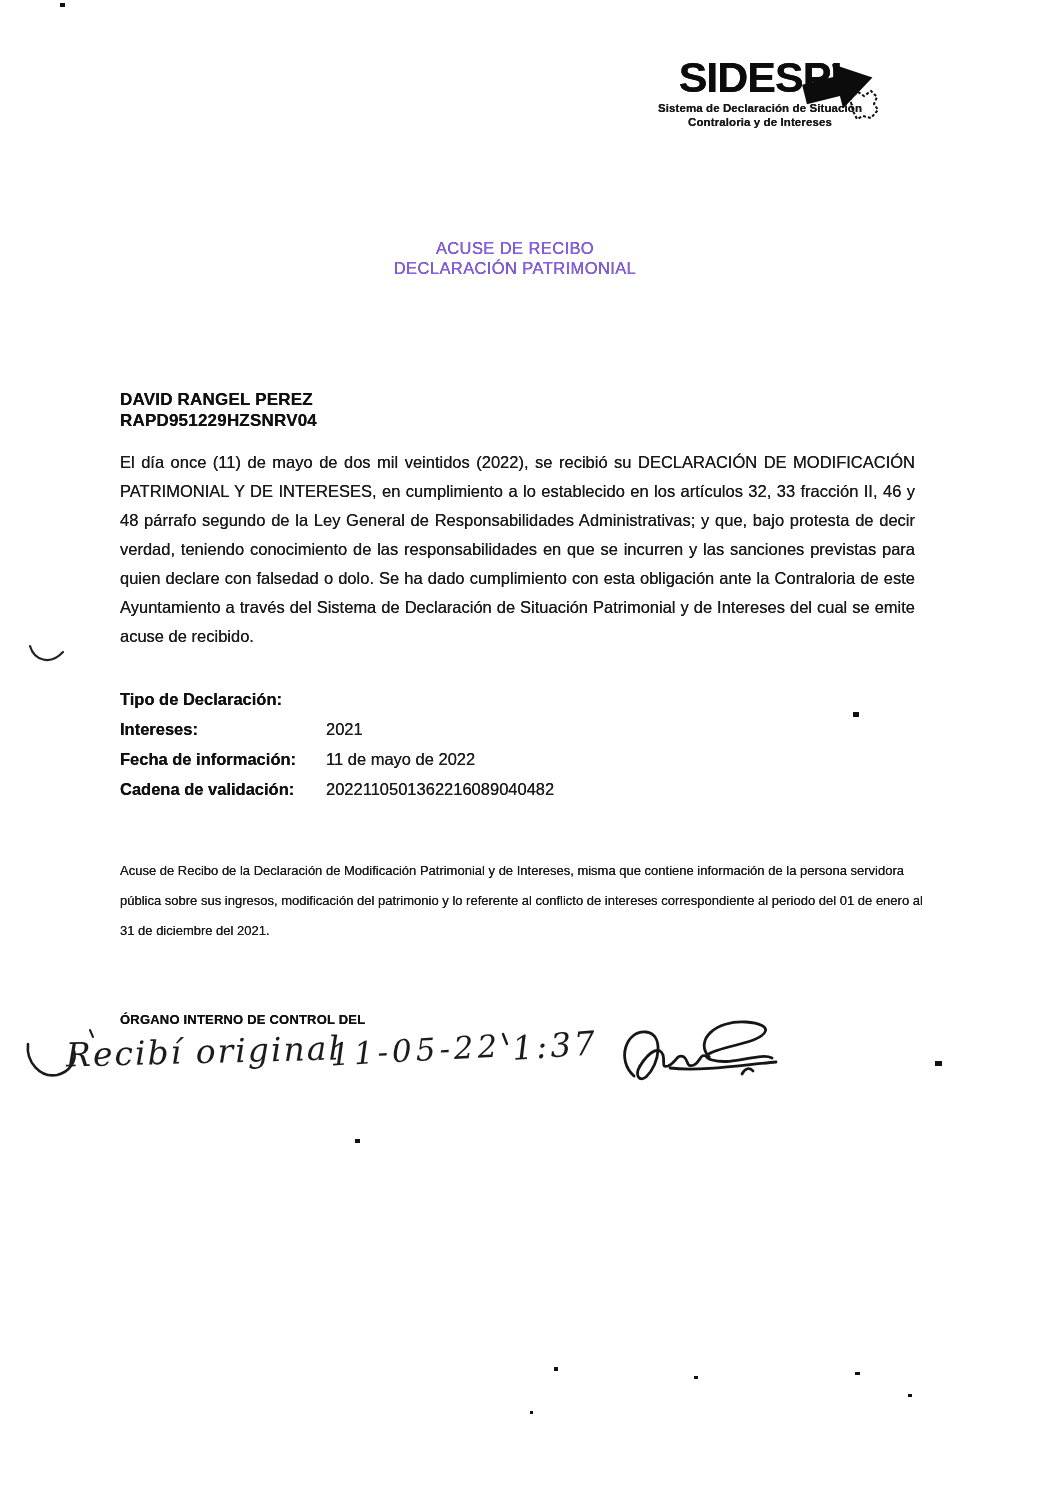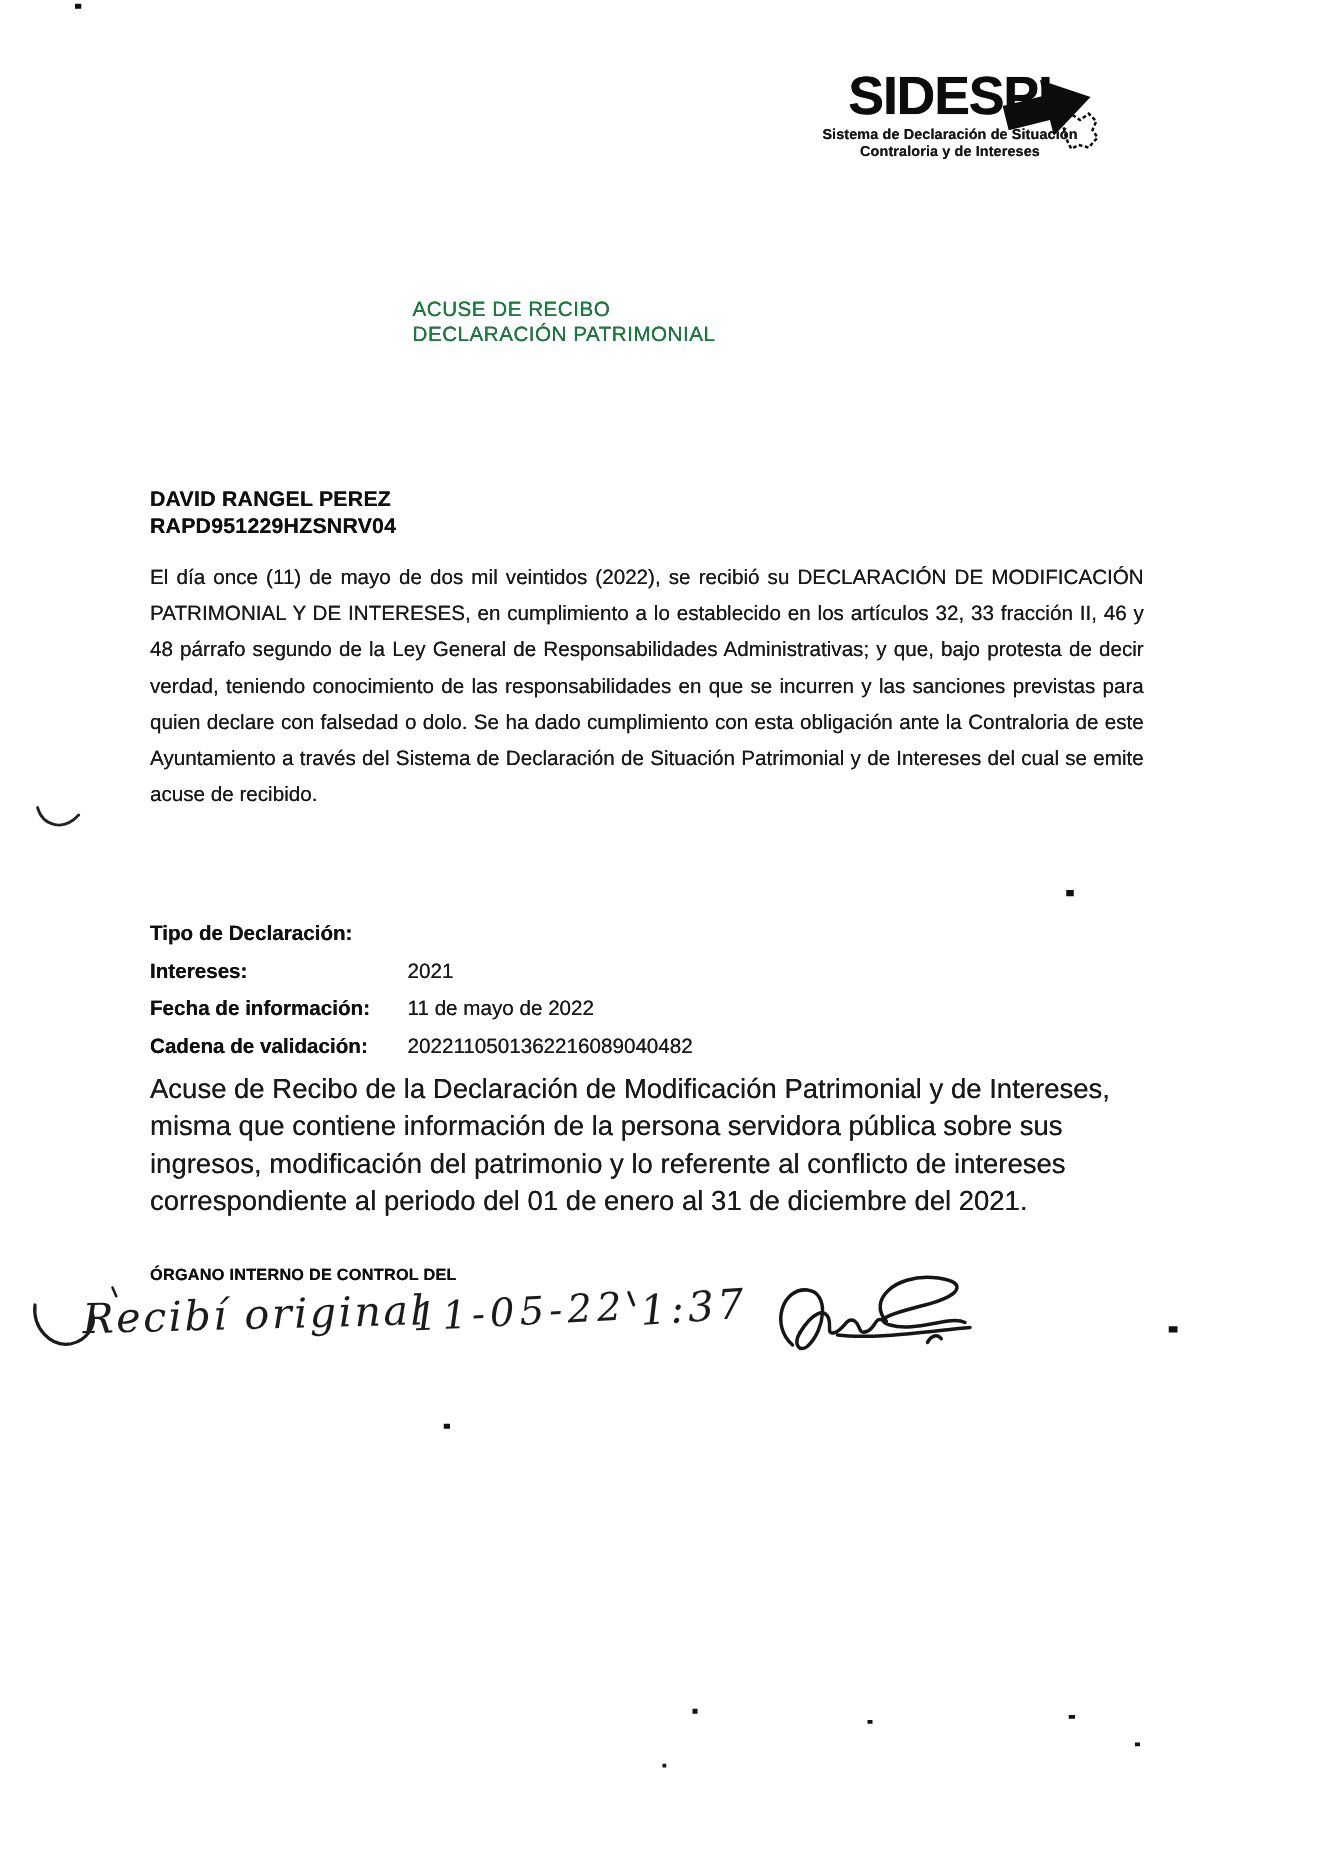--- a/index.html
+++ b/index.html
@@ -22,42 +22,42 @@
     text-shadow: 0 0 0.6px #0c0c0c;
     display: inline-block;
   }
   .logo-arrow { position: absolute; left: 158px; top: -6px; }
   .logo-tagline {
     margin-top: 3px; font-size: 11.5px; font-weight: 700; color: #181818;
     line-height: 13.5px; text-shadow: 0 0 0.5px #181818; letter-spacing: 0.1px;
   }
 
   
-  .title-block { left: 330px; top: 238px; width: 370px; text-align: left;
-    font-size: 16.5px; color: #15803d; line-height: 20px; letter-spacing: 0.4px;
+  .title-block { left: 330px; top: 238px; width: 370px; text-align: center;
+    font-size: 16.5px; color: #8b5cf6; line-height: 20px; letter-spacing: 0.4px;
     text-shadow: 0 0 0.4px #1c1c1c; }
 
   
   .declarant { left: 120px; top: 389px; font-size: 17px; font-weight: 700;
     line-height: 21px; color: #101010; text-shadow: 0 0 0.4px #101010; letter-spacing: 0.2px; }
 
   
   .para1 { left: 120px; top: 448px; width: 795px;
     font-size: 16.5px; line-height: 29px; text-align: justify;
     color: #1a1a1a; text-shadow: 0 0 0.3px #1a1a1a; }
 
   
-  .fields { left: 120px; top: 684px; width: 600px; font-size: 16.5px; line-height: 30px; margin-top: 48px; }
+  .fields { left: 120px; top: 684px; width: 600px; font-size: 16.5px; line-height: 30px; }
   .field-row { display: flex; }
   .field-label { width: 206px; font-weight: 700; color: #101010; text-shadow: 0 0 0.4px #101010; flex: none; }
   .field-value { color: #1a1a1a; text-shadow: 0 0 0.3px #1a1a1a; }
 
   
   .para2 { left: 120px; top: 856px; width: 812px;
-    font-size: 22px; line-height: 30px; color: #1a1a1a; text-shadow: 0 0 0.3px #1a1a1a; }
+    font-size: 13px; line-height: 30px; color: #1a1a1a; text-shadow: 0 0 0.3px #1a1a1a; }
 
   
   .issuer { left: 120px; top: 1012px; font-size: 13px; font-weight: 700;
     color: #101010; text-shadow: 0 0 0.5px #101010; letter-spacing: 0.2px; }
 
   
   .hand { font-family: "DejaVu Serif", serif; font-style: italic; color: #1b1b1b; }
   .hand-note  { left: 66px;  top: 1032px; font-size: 33px; transform: rotate(-1.5deg); letter-spacing: 2px; }
   .hand-date  { left: 330px; top: 1032px; font-size: 31px; transform: rotate(-3deg); letter-spacing: 4px; }
   .hand-time  { left: 512px; top: 1026px; font-size: 33px; transform: rotate(-4deg); letter-spacing: 3px; }

